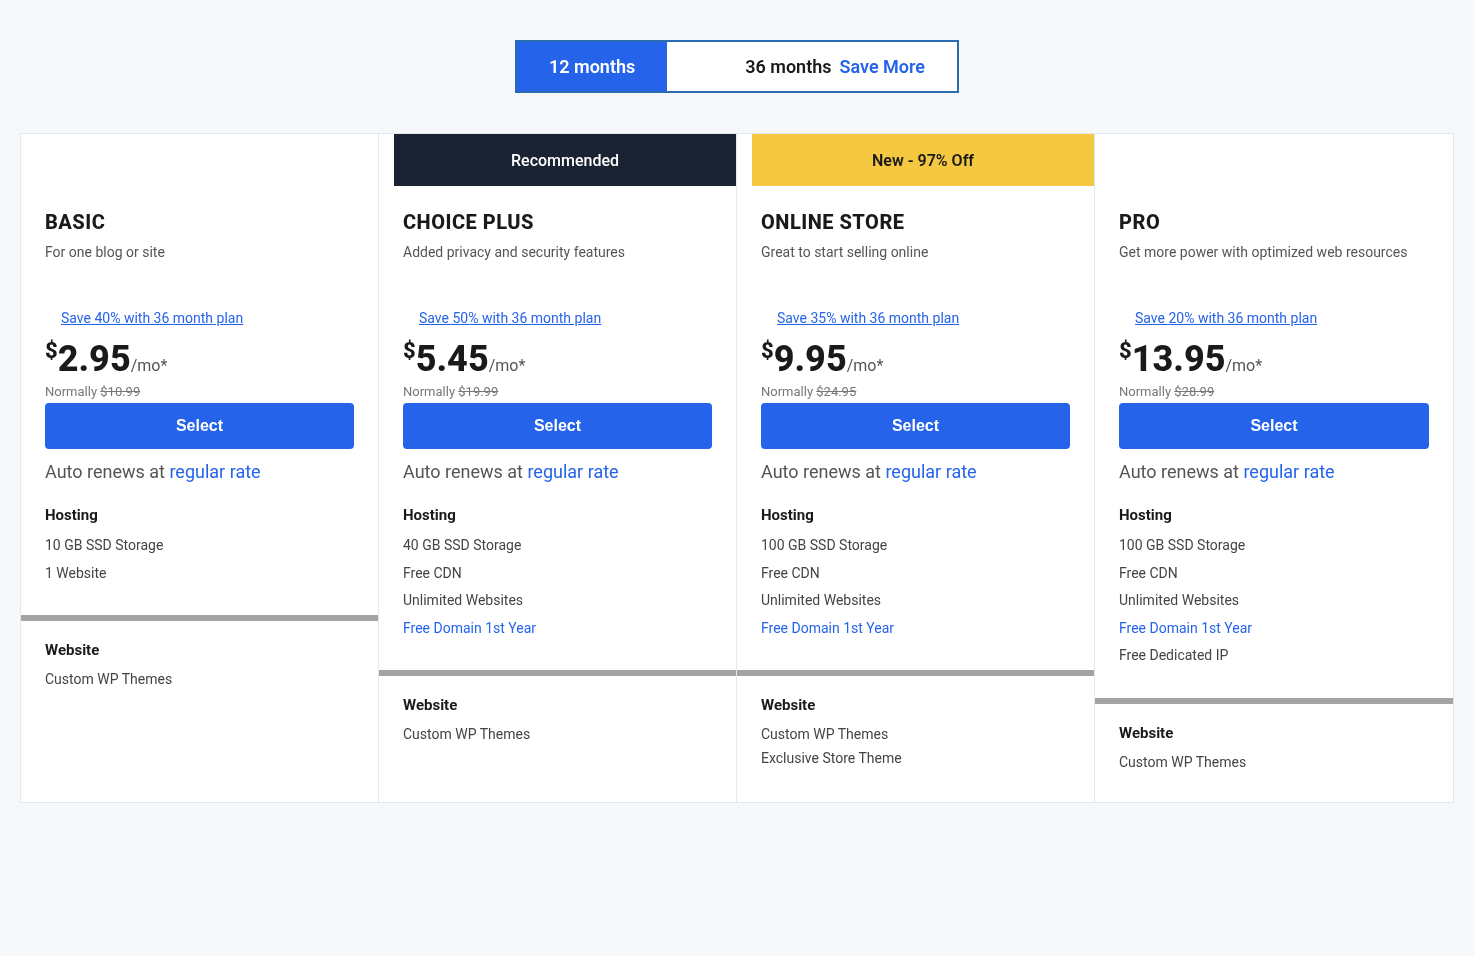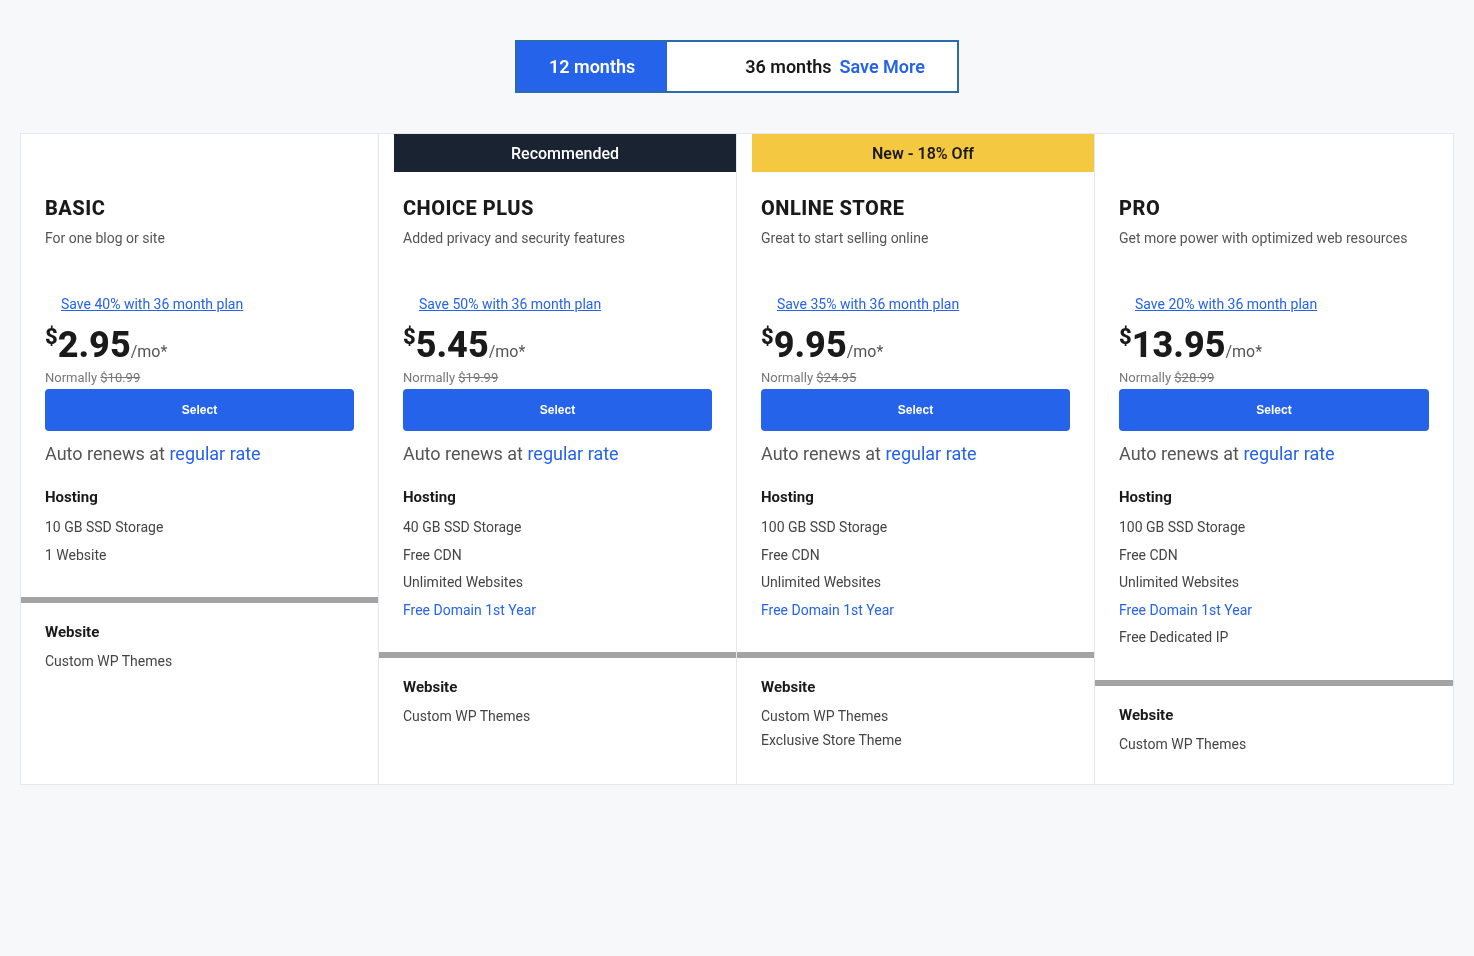--- a/index.html
+++ b/index.html
@@ -71,21 +71,21 @@
       background: #fff;
       position: relative;
     }
 
     .plan-column:last-child {
       border-right: none;
     }
 
     
     .plan-badge {
-      height: 38px;
+      height: 52px;
       display: flex;
       align-items: center;
       justify-content: center;
       font-size: 16px;
       font-weight: 500;
       margin-left: 15px;
     }
 
     .plan-badge.recommended {
       background: #1a2332;
@@ -162,21 +162,21 @@
     .plan-normal-price .strikethrough {
       text-decoration: line-through;
     }
 
     .select-button {
       display: block;
       width: 100%;
       padding: 14px;
       background: #2563eb;
       color: #fff;
-      font-size: 12px;
+      font-size: 16px;
       font-weight: 600;
       border: none;
       border-radius: 4px;
       cursor: pointer;
       text-align: center;
       margin-bottom: 12px;
     }
 
     .auto-renew {
       font-size: 18px;
@@ -268,21 +268,21 @@
           <div class="feature-item">Free CDN</div>
           <div class="feature-item">Unlimited Websites</div>
           <div class="feature-item highlight">Free Domain 1st Year</div>
         </div>
         <div class="website-section">
           <div class="website-category">Website</div>
           <div class="website-item">Custom WP Themes</div>
         </div>
       </div>
       <div class="plan-column">
-        <div class="plan-badge new-deal">New - 18% Off</div>
+        <div class="plan-badge new-deal">New - 97% Off</div>
         <div class="plan-content"><div class="plan-name">ONLINE STORE</div><div class="plan-description">Great to start selling online</div><a class="save-link">Save 35% with 36 month plan</a><div class="plan-price-container"><span class="plan-price"><span class="currency">$</span>9.95<span class="period">/mo*</span></span></div><div class="plan-normal-price">Normally <span class="strikethrough">$24.95</span></div><button class="select-button">Select</button><div class="auto-renew">Auto renews at <a class="rate-link">regular rate</a></div></div>
         <div class="features-section">
           <div class="features-category">Hosting</div>
           <div class="feature-item">100 GB SSD Storage</div>
           <div class="feature-item">Free CDN</div>
           <div class="feature-item">Unlimited Websites</div>
           <div class="feature-item highlight">Free Domain 1st Year</div>
         </div>
         <div class="website-section">
           <div class="website-category">Website</div>

